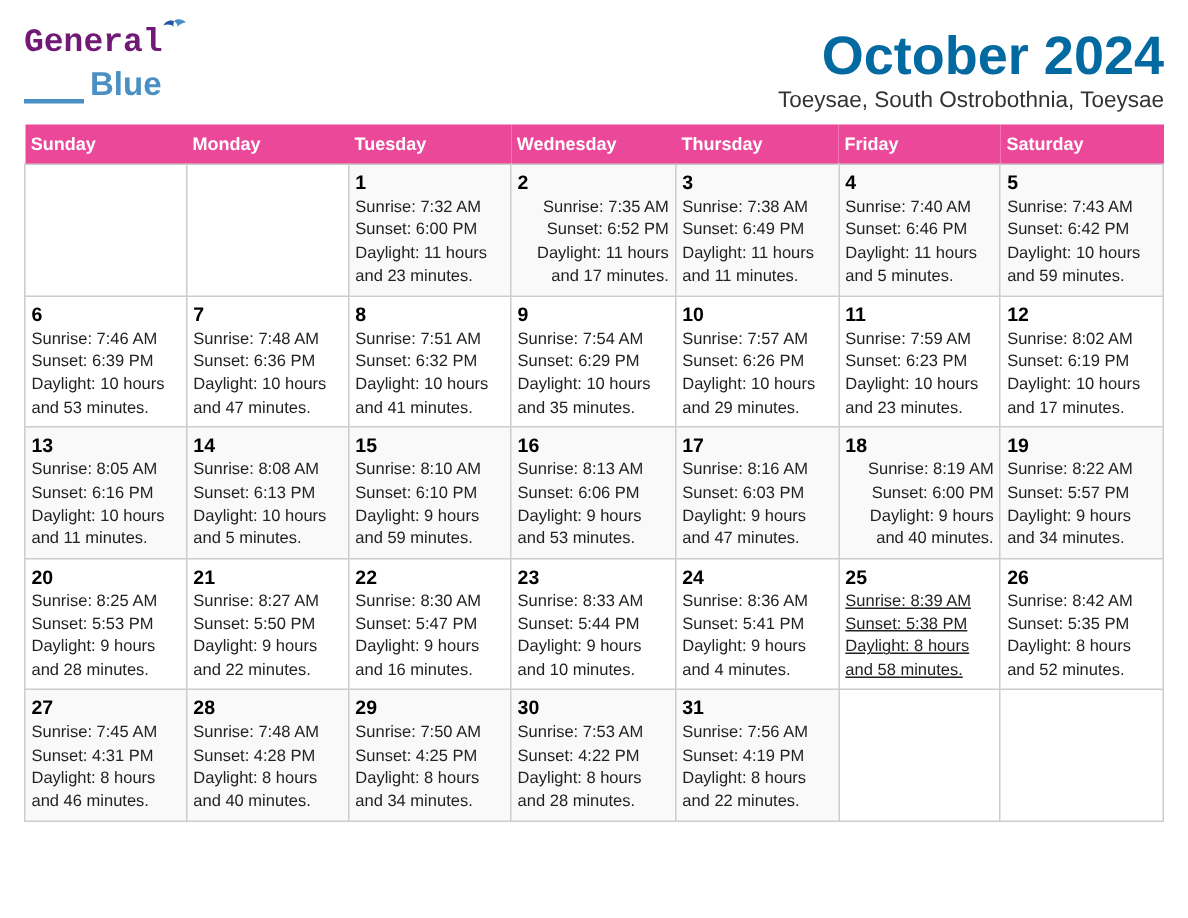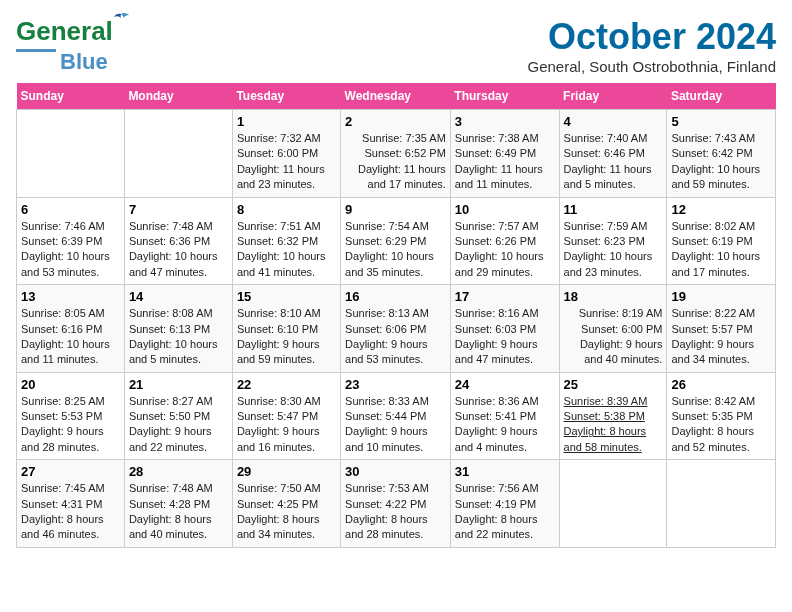--- a/index.html
+++ b/index.html
@@ -72,35 +72,35 @@
     }
     .empty { background: #fff !important; }
   </style>
 </head>
 <body>
 
 <div class="header">
   <div class="logo">
     <div style="display:flex;align-items:center;gap:4px;">
       <div style="position:relative;display:inline-block;">
-        <span style="font-size:26px;font-weight:bold;color:#15803d;">General</span>
+        <span style="font-size:22px;font-weight:bold;color:#701a75;font-family:Liberation Mono, monospace;">General</span>
         <svg style="position:absolute;top:-6px;right:-18px;" width="20" height="20" viewBox="0 0 20 20">
           <path d="M10 4 C12 2, 16 3, 18 5 C16 5, 14 6, 12 8 C13 6, 11 5, 10 4Z" fill="#4a90c4"></path>
           <path d="M10 4 C8 3, 4 4, 3 7 C5 6, 8 6, 10 8 C9 6, 10 5, 10 4Z" fill="#2255a4"></path>
         </svg>
       </div>
     </div>
-    <div style="display:flex;align-items:flex-start;margin-top:2px;">
+    <div style="display:flex;align-items:flex-end;margin-top:2px;">
       <div style="width:40px;height:3px;background:#4a90c4;margin-right:4px;"></div>
       <span style="font-size:22px;font-weight:bold;color:#4a90c4;">Blue</span>
     </div>
   </div>
   <div class="title-block">
     <h1>October 2024</h1>
-    <h2>General, South Ostrobothnia, Finland</h2>
+    <h2>Toeysae, South Ostrobothnia, Toeysae</h2>
   </div>
 </div>
 
 <table>
   <thead>
     <tr id="header-row">
     <th>Sunday</th>
         <th>Monday</th>
         <th>Tuesday</th>
         <th>Wednesday</th>

